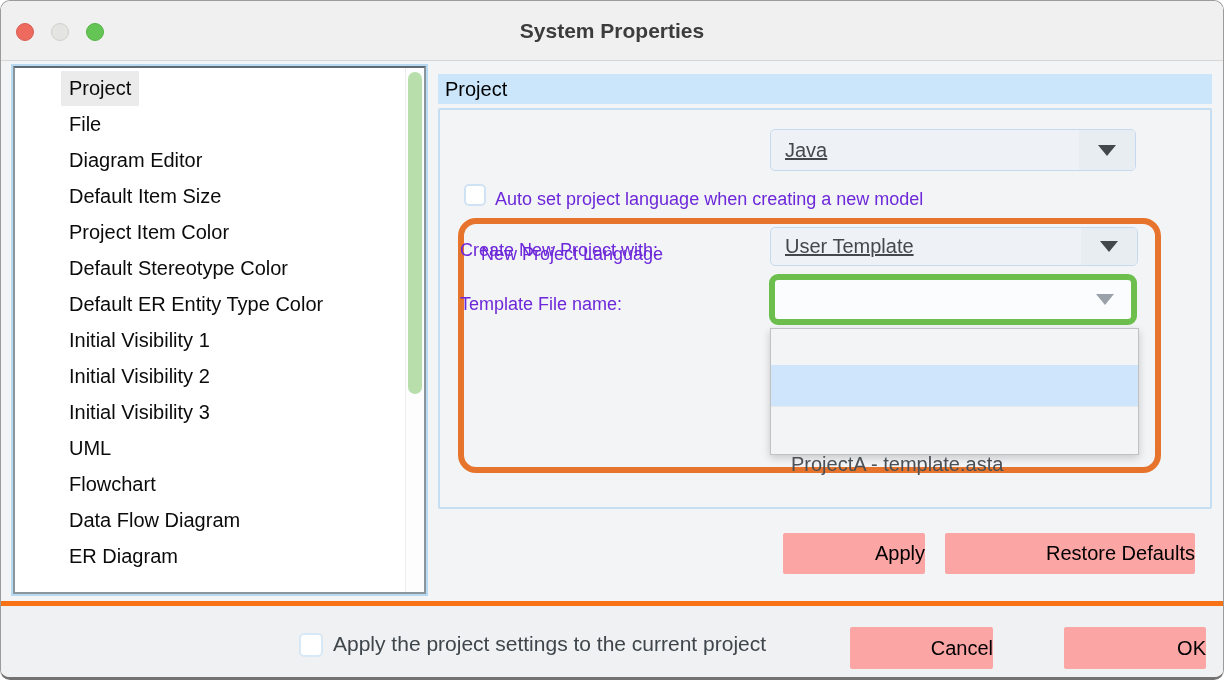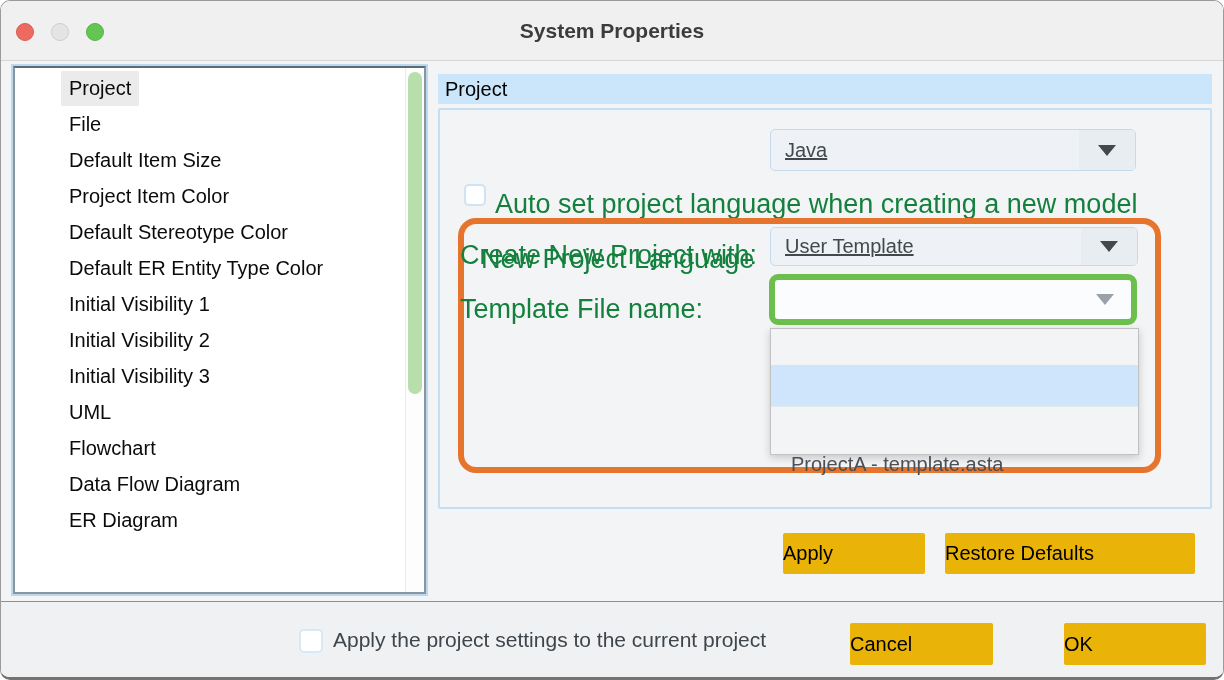--- a/index.html
+++ b/index.html
@@ -57,21 +57,21 @@
   
   .panel-header {
     position:absolute; left:437px; top:73px; width:774px; height:30px;
     background:#cbe5fa; font-size:20px; color:#000;
     line-height:30px; padding-left:7px;
   }
   .group-box {
     position:absolute; left:437px; top:107px; width:774px; height:401px;
     border:2px solid #c6def2; border-radius:2px; background:transparent;
   }
-  .g-label { position:absolute; font-size:27px; color:#15803d; white-space:nowrap; }
+  .g-label { position:absolute; font-size:18px; color:#6d28d9; white-space:nowrap; }
   .g-label.r { text-align:left; }
 
   .combo {
     position:absolute; background:#eef2f6; border:1px solid #c5daee;
     border-radius:5px;
   }
   .combo .val {
     position:absolute; left:14px; top:0; bottom:0; display:flex; align-items:center;
     font-size:20px; color:#43484d;text-decoration:underline;
   }
@@ -109,31 +109,31 @@
     background:#f3f4f5; border:1px solid #c2c2c2;
     box-shadow:0 3px 8px rgba(0,0,0,0.18);
   }
   .popup-item {
     height:42px; line-height:42px; padding-left:20px;
     font-size:20px; color:#4a5056; white-space:nowrap; cursor:default;margin-top:36px;
   }
   .popup-item.highlighted { background:#cfe5fb; border-bottom:1px solid #e4e9ee; }
 
   .btn-blue {
-    position:absolute; background:#eab308; border:none; border-radius:2px;
+    position:absolute; background:#fca5a5; border:none; border-radius:2px;
     font-family:"Liberation Sans", sans-serif;
-    font-size:20px; color:#000; text-align:left; cursor:default;
+    font-size:20px; color:#000; text-align:right; cursor:default;
   }
   .apply-btn   { left:343px; top:423px; width:142px; height:41px; }
   .restore-btn { left:505px; top:423px; width:250px; height:41px; }
 
   
   .footer {
     position:absolute; left:0; top:600px; width:100%; height:77px;
-    background:#f0f1f2; border-top:1px solid #f97316;
+    background:#f0f1f2; border-top:5px solid #f97316;
   }
   .footer .checkbox { left:298px; top:27px; width:24px; height:24px; border-color:#d7e9f7; }
   .footer-label {
     position:absolute; left:332px; top:26px; font-size:21px; color:#3e454b; white-space:nowrap;
   }
   .cancel-btn { left:849px; top:21px; width:143px; height:42px; }
   .ok-btn     { left:1063px; top:21px; width:142px; height:42px; }
 </style>
 </head>
 <body>
@@ -149,20 +149,23 @@
 
   <div class="side-list">
     <div class="side-list-inner">
       <ul class="side-items">
 
       <li class="side-item selected">
             <span class="lbl">Project</span>
           </li>
           <li class="side-item">
             <span class="lbl">File</span>
+          </li>
+          <li class="side-item">
+            <span class="lbl">Diagram Editor</span>
           </li>
           <li class="side-item">
             <span class="lbl">Default Item Size</span>
           </li>
           <li class="side-item">
             <span class="lbl">Project Item Color</span>
           </li>
           <li class="side-item">
             <span class="lbl">Default Stereotype Color</span>
           </li>

